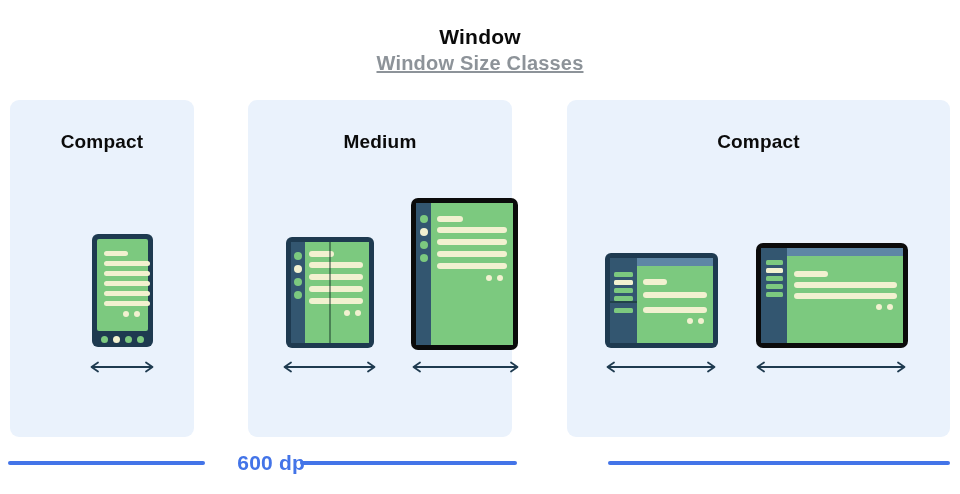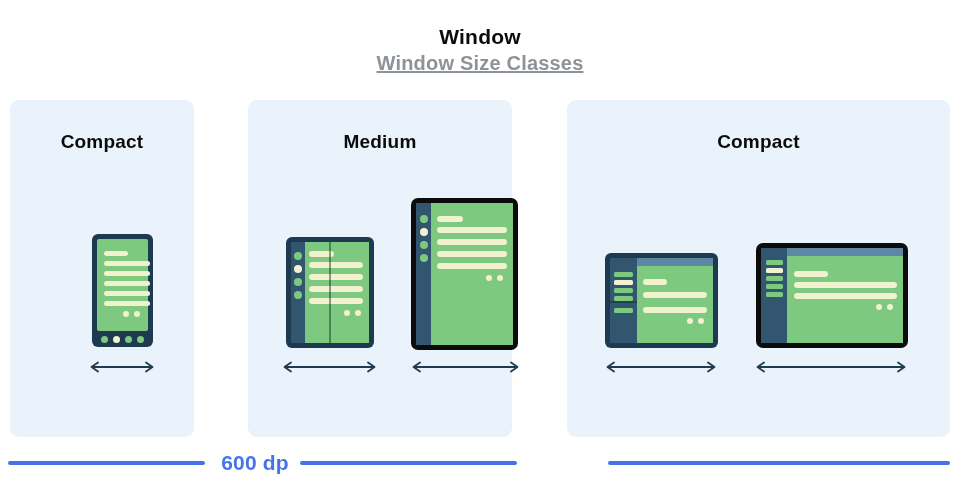--- a/index.html
+++ b/index.html
@@ -113,21 +113,21 @@
 
   
   .ruler-seg{position:absolute;top:461px;height:4px;border-radius:2px;background:var(--accent-blue);}
   .seg1{left:8px;width:197px;}
   .seg2{left:300px;width:217px;}
   .seg3{left:608px;width:342px;}
   .bp-label{
     position:absolute;top:451px;width:100px;text-align:center;
     font-size:21px;font-weight:700;color:var(--accent-blue);letter-spacing:.2px;
   }
-  .bp-600{left:205px;}
+  .bp-600{left:205px;text-align:right;}
   .bp-840{left:513px;}
 </style>
 </head>
 <body>
 
 <div class="canvas">
 
   <div class="title">Window</div>
   <div class="subtitle">Window Size Classes</div>
 

